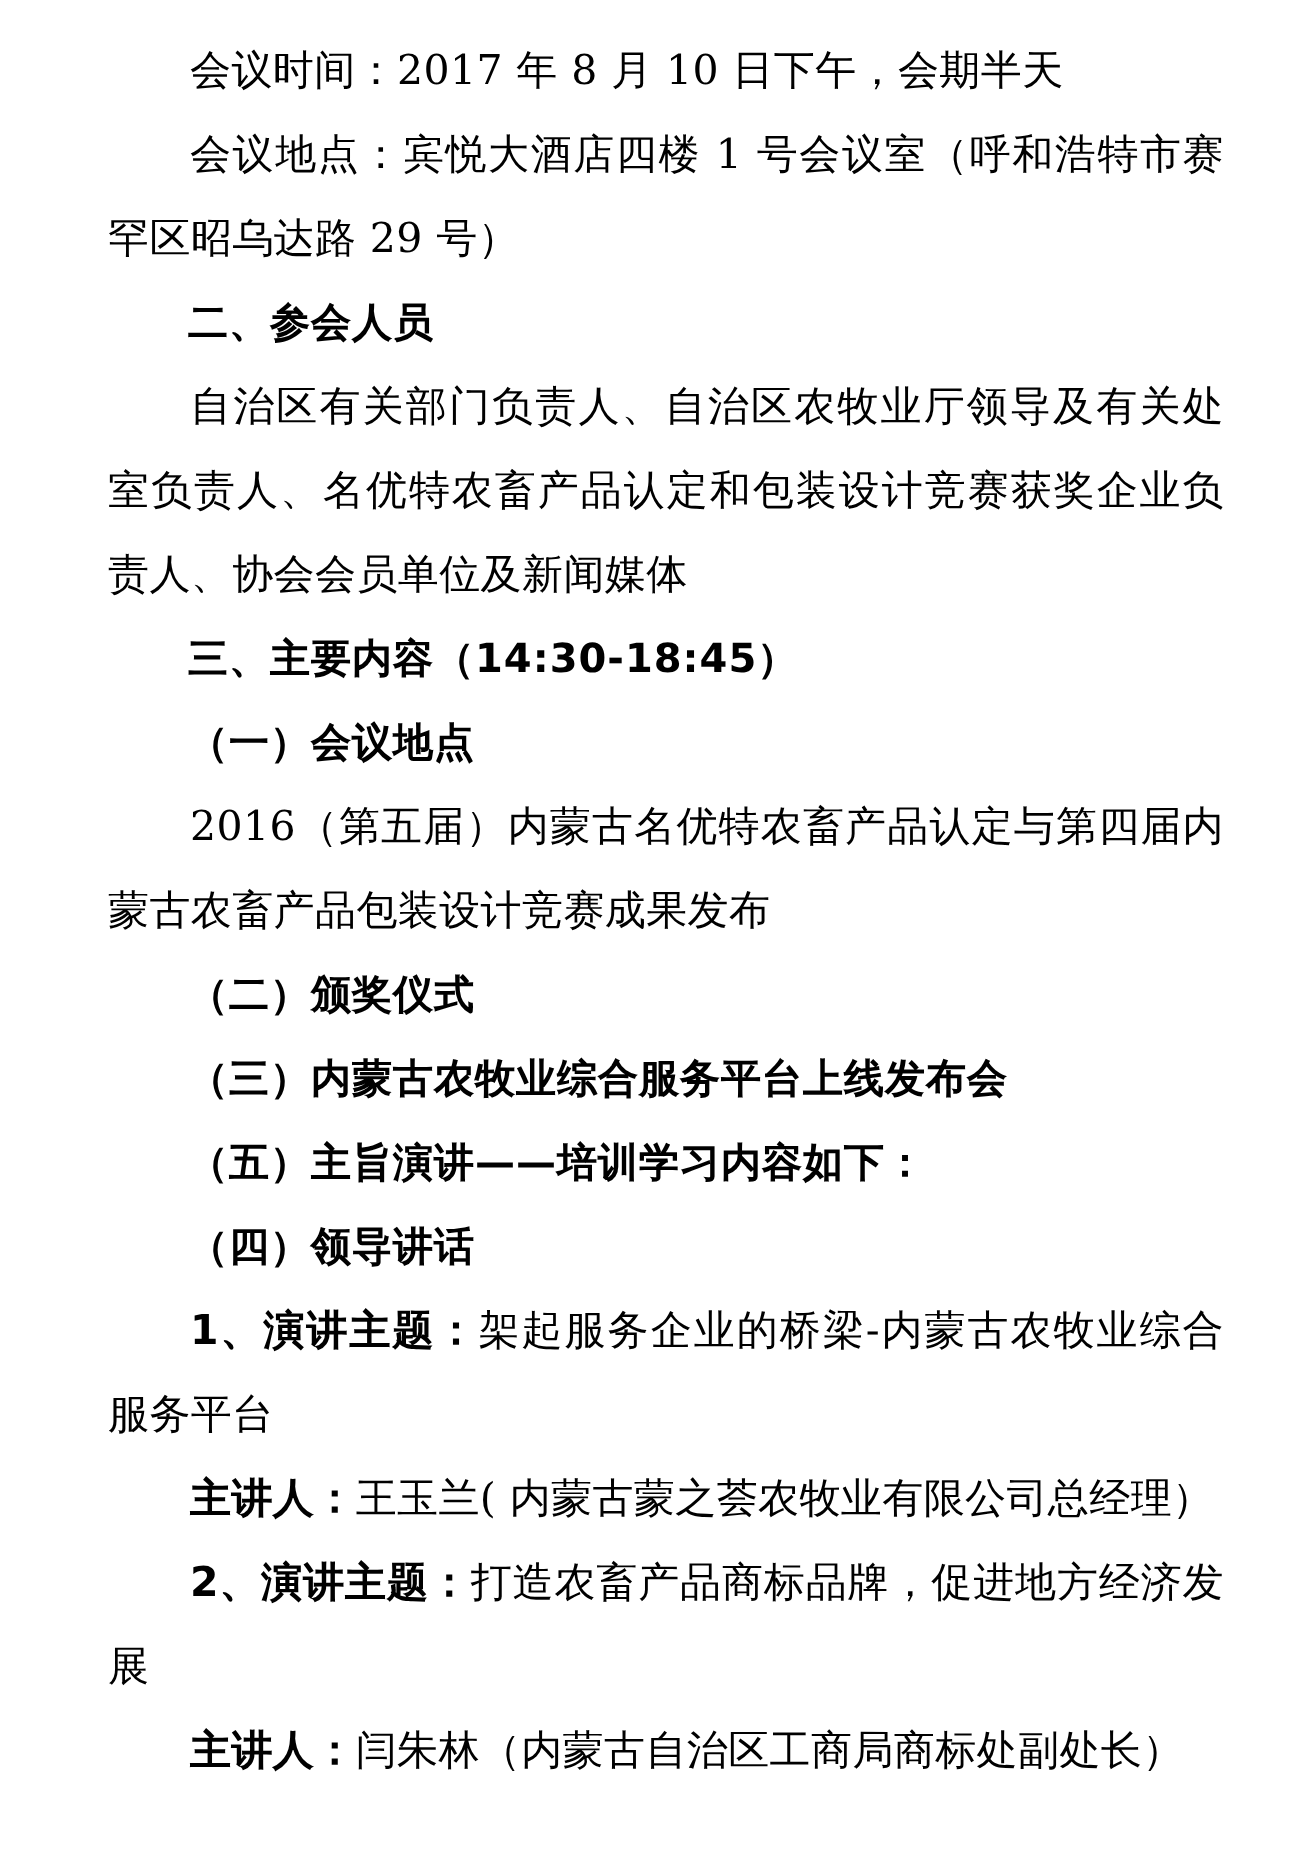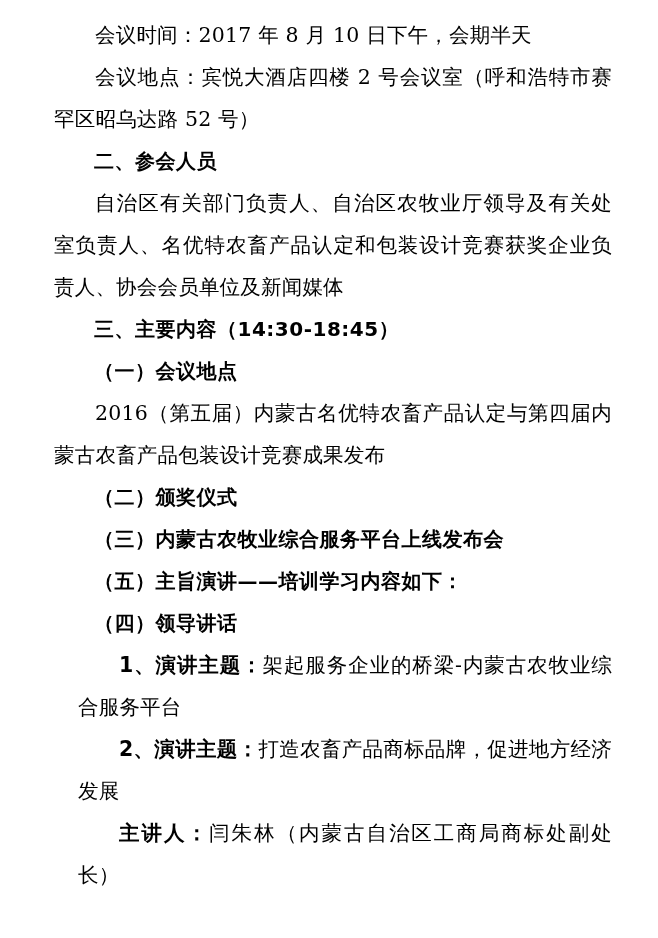--- a/index.html
+++ b/index.html
@@ -38,34 +38,33 @@
     font-size: 20px;
     letter-spacing: 0.5px;
   }
   .semi-bold-lead {
     font-weight: bold;
     font-family: "DejaVu Sans", sans-serif;
   }
   .mixed {
     font-size: 20.5px;
     line-height: 42px;
-    margin-left: 24px;
   }
 </style>
 </head>
 <body>
 
 <div class="page">
 
   <p class="para indent">
     <span>会议时间：2017 年 8 月 10 日下午，会期半天</span>
   </p>
 
   <p class="para indent">
-    <span>会议地点：宾悦大酒店四楼 2 号会议室（呼和浩特市赛罕区昭乌达路 52 号）</span>
+    <span>会议地点：宾悦大酒店四楼 1 号会议室（呼和浩特市赛罕区昭乌达路 29 号）</span>
   </p>
 
   <p class="para indent bold">
     <span>二、参会人员</span>
   </p>
 
   <p class="para indent">
     <span>自治区有关部门负责人、自治区农牧业厅领导及有关处室负责人、名优特农畜产品认定和包装设计竞赛获奖企业负责人、协会会员单位及新闻媒体</span>
   </p>
 
@@ -94,20 +93,23 @@
   </p>
 
   <p class="para indent bold">
     <span>（四）领导讲话</span>
   </p>
 
   <p class="para indent mixed">
     <span class="semi-bold-lead">1、演讲主题：</span><span>架起服务企业的桥梁-内蒙古农牧业综合服务平台</span>
   </p>
 
+  <p class="para indent mixed">
+    <span class="semi-bold-lead">主讲人：</span><span>王玉兰( 内蒙古蒙之荟农牧业有限公司总经理）</span>
+  </p>
 
   <p class="para indent mixed">
     <span class="semi-bold-lead">2、演讲主题：</span><span>打造农畜产品商标品牌，促进地方经济发展</span>
   </p>
 
   <p class="para indent mixed">
     <span class="semi-bold-lead">主讲人：</span><span>闫朱林（内蒙古自治区工商局商标处副处长）</span>
   </p>
 
 </div>

